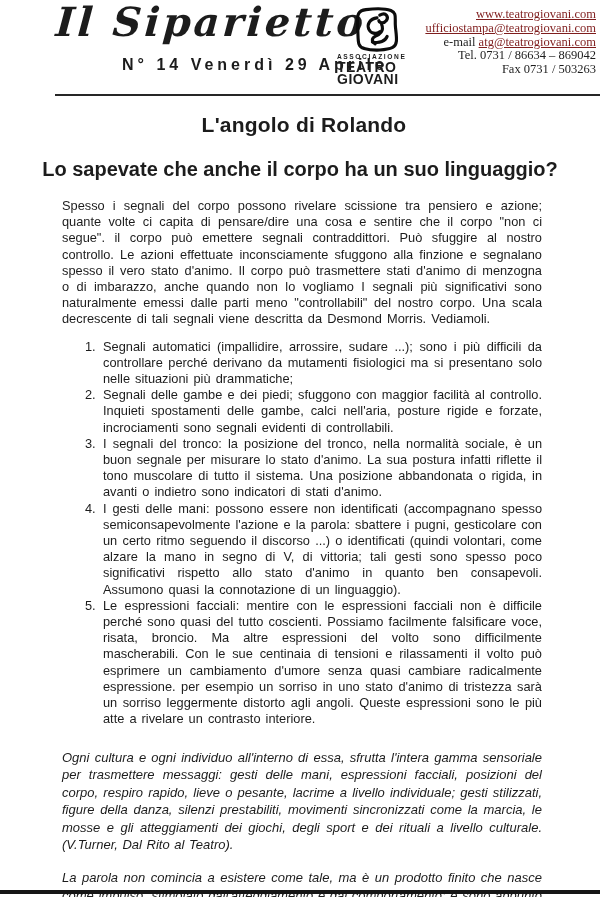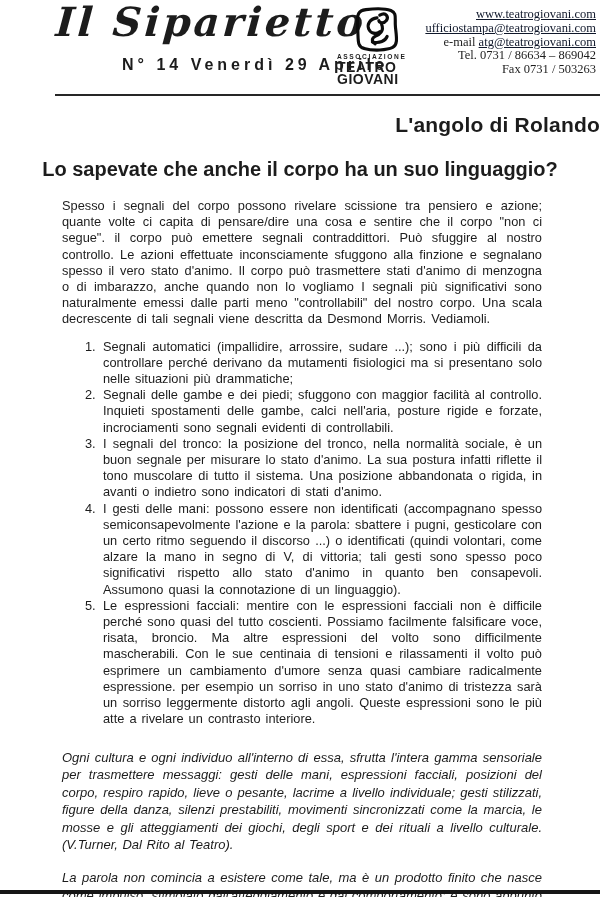--- a/index.html
+++ b/index.html
@@ -25,26 +25,26 @@
   .logo .assoc{font-size:6.6px;font-weight:bold;letter-spacing:1.6px;margin-top:1px;}
   .logo .mark{
     font-weight:900;font-size:14px;letter-spacing:0.5px;line-height:12px;
     transform:scaleY(1.05);font-family:"Liberation Sans",sans-serif;
   }
   .contacts{
     position:absolute;right:4px;top:8px;text-align:right;
     font-family:"Liberation Serif","DejaVu Serif",serif;
     font-size:12.5px;line-height:13.8px;white-space:nowrap;
   }
-  .contacts .link{color:#0f172a;text-decoration:underline;cursor:pointer;}
+  .contacts .link{color:#7f1d1d;text-decoration:underline;cursor:pointer;}
   .rule{position:absolute;top:94px;left:55px;right:0;border-top:2px solid #262626;}
   
   main{position:absolute;top:97px;left:0;right:0;}
   h1{
-    margin:16px 0 0 8px;text-align:right;
+    margin:16px 0 0 8px;text-align:center;
     font-size:21px;font-weight:bold;letter-spacing:0.2px;
   }
   h2{
     margin:21px 0 0 0;text-align:center;
     font-size:20px;font-weight:bold;
   }
   .body-text{
     font-size:12.8px;line-height:16.2px;text-align:justify;
     word-spacing:1.5px;
   }

